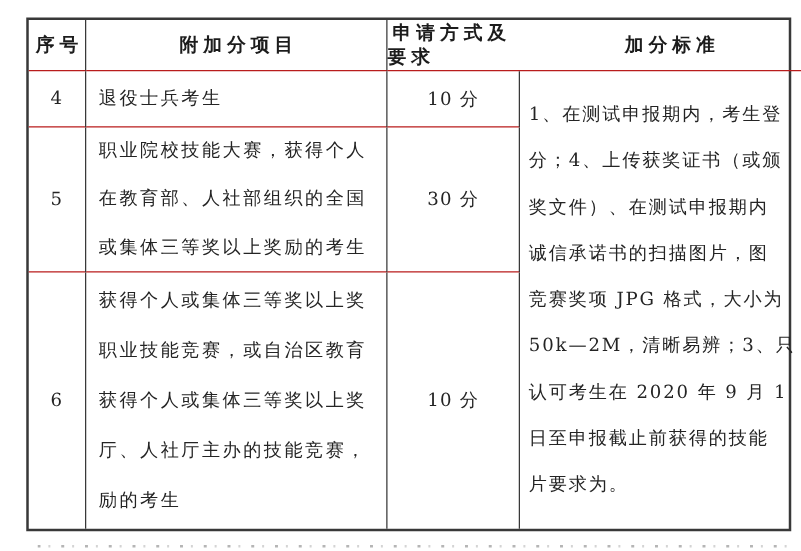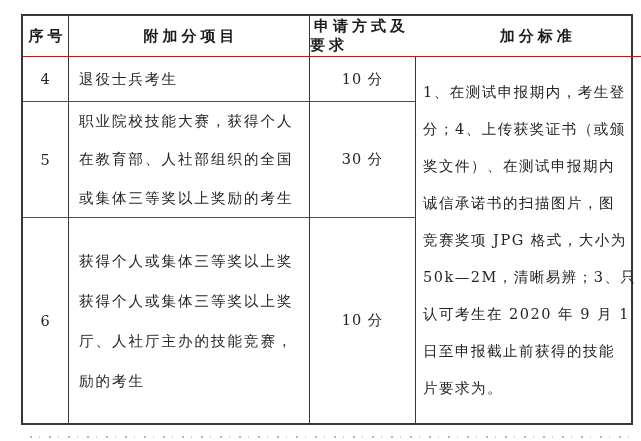--- a/index.html
+++ b/index.html
@@ -123,20 +123,21 @@
     <div class="cell c-item">
       <div class="ln">职业院校技能大赛，获得个人</div>
       <div class="ln">在教育部、人社部组织的全国</div>
       <div class="ln">或集体三等奖以上奖励的考生</div>
     </div>
     <div class="cell c-center">30 分</div>
 
     <div class="cell c-center no-b">6</div>
     <div class="cell c-item tall no-b">
       <div class="ln">获得个人或集体三等奖以上奖</div>
+      <div class="ln">职业技能竞赛，或自治区教育</div>
       <div class="ln">获得个人或集体三等奖以上奖</div>
       <div class="ln">厅、人社厅主办的技能竞赛，</div>
       <div class="ln">励的考生</div>
     </div>
     <div class="cell c-center no-b">10 分</div>
 
   </div>
 
   <div class="clipped-line"></div>
 </div>

